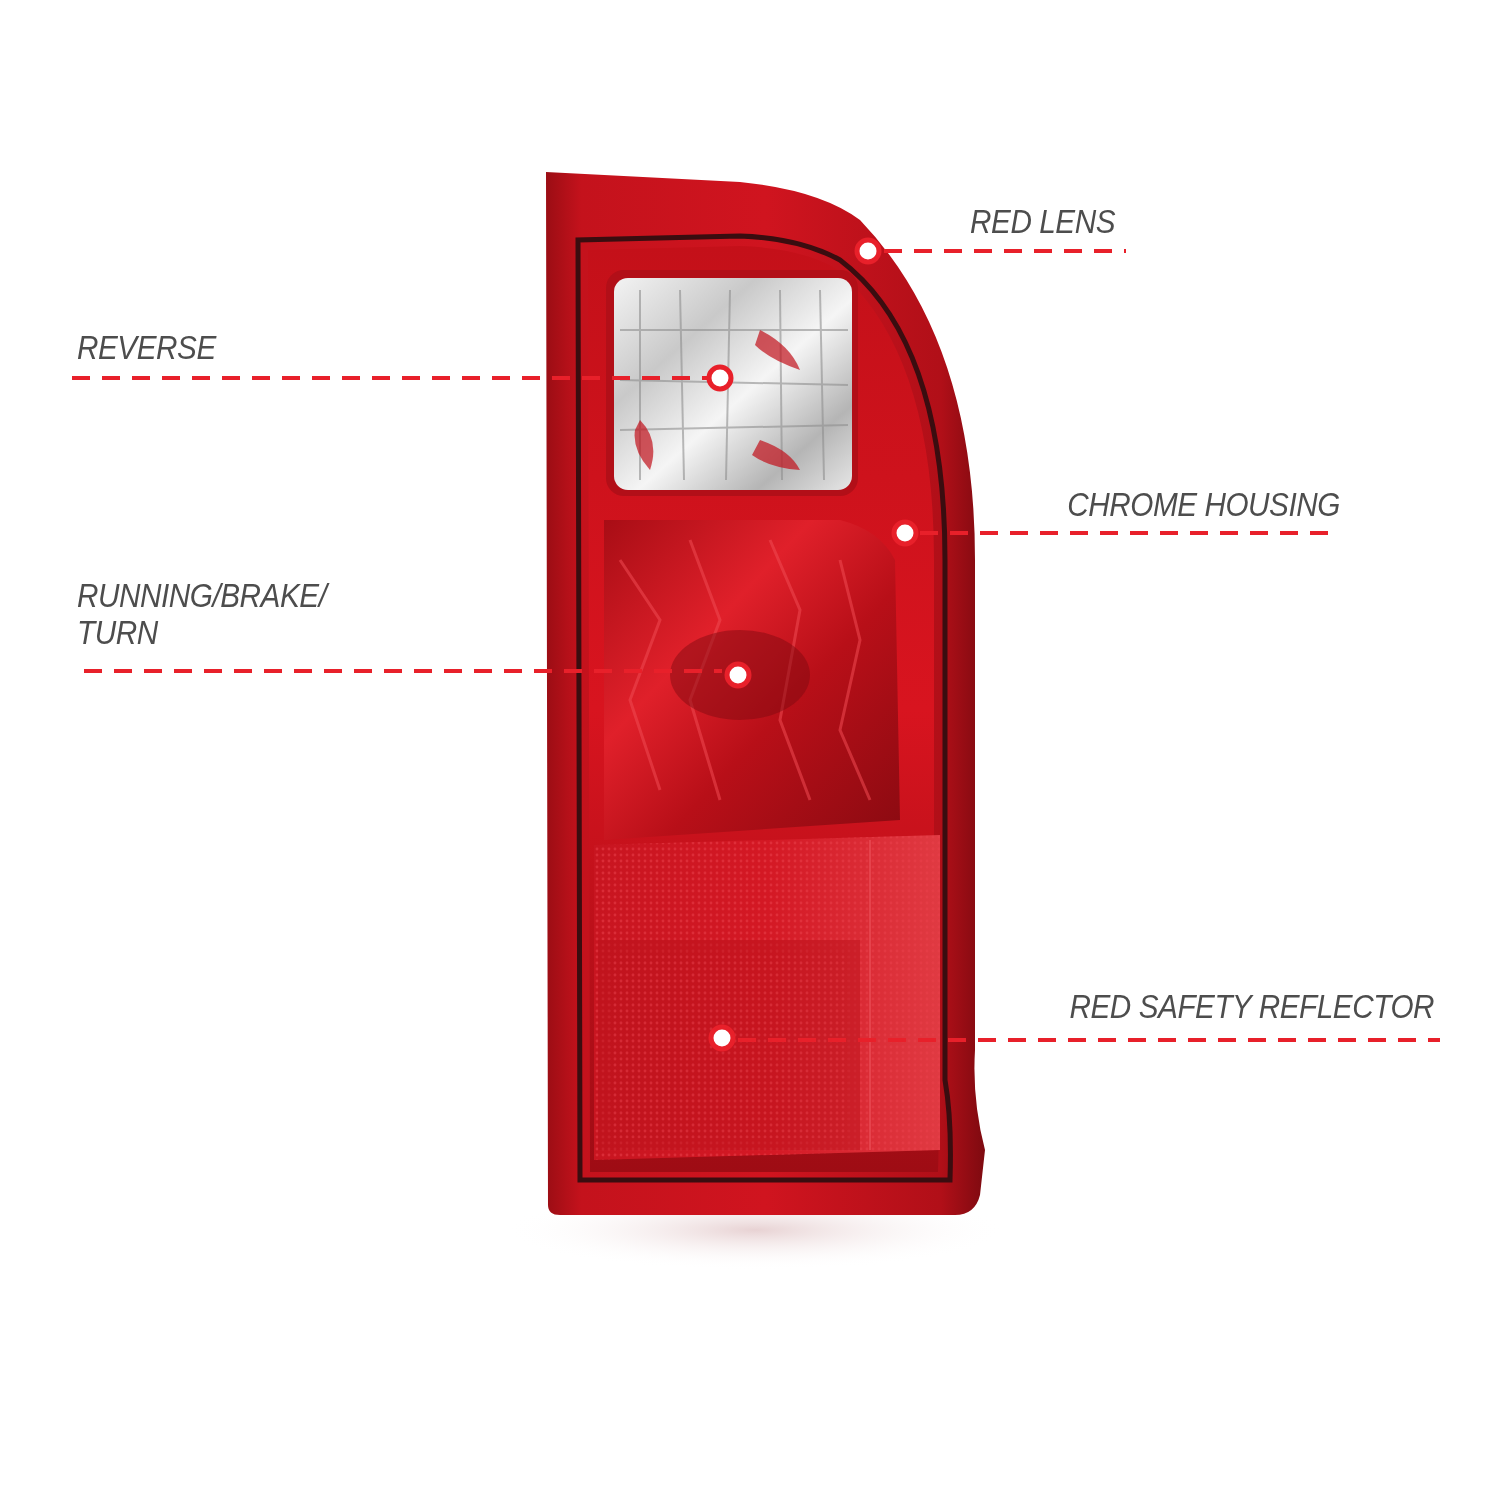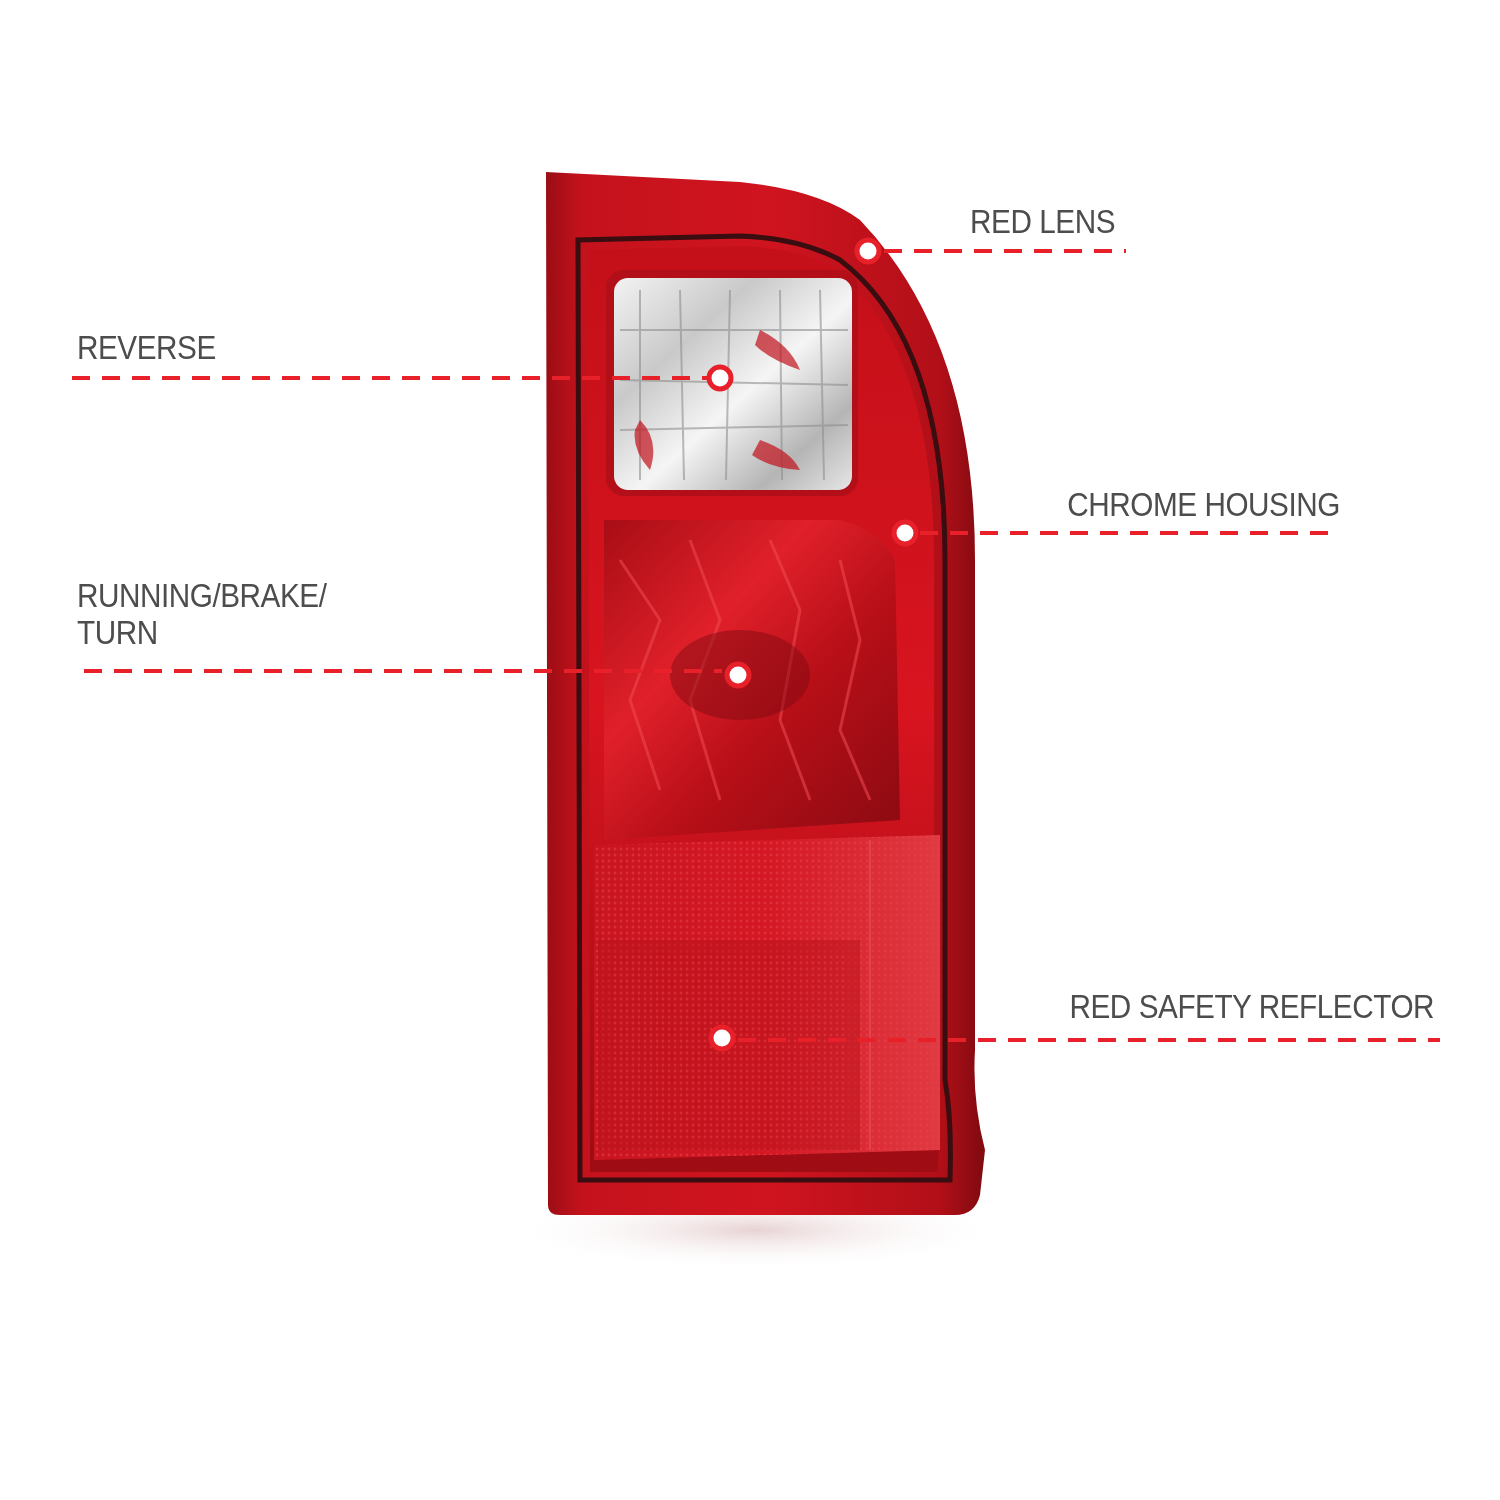--- a/index.html
+++ b/index.html
@@ -1,18 +1,18 @@
 <!DOCTYPE html>
 <html><head>
 <meta charset="utf-8">
 <style>
   html, body { margin: 0; padding: 0; background: #ffffff; }
   body { width: 1500px; height: 1500px; position: relative; overflow: hidden;
          font-family: "Liberation Sans", "DejaVu Sans", sans-serif; }
-  .stage { position: absolute; left: 0; top: 0; width: 1500px; height: 1500px; }
+  .stage { position: absolute; left: 0; top: 0; width: 1500px; height: 1500px; font-style: italic; }
   .label { position: absolute; color: #4d4d4d; font-size: 33px; line-height: 38px;
            letter-spacing: -0.5px; white-space: nowrap; transform: scaleX(0.9); transform-origin: left top; }
   .label.right { transform-origin: right top; text-align: right; }
   .lamp-svg { position: absolute; left: 0; top: 0; }
 </style>
 </head>
 <body>
 
 <div class="stage">
 

